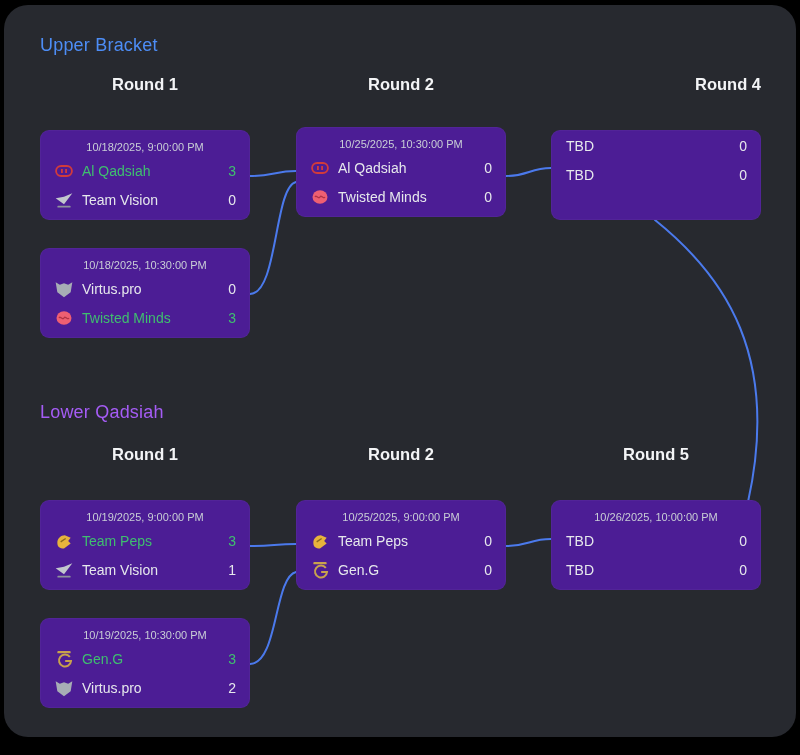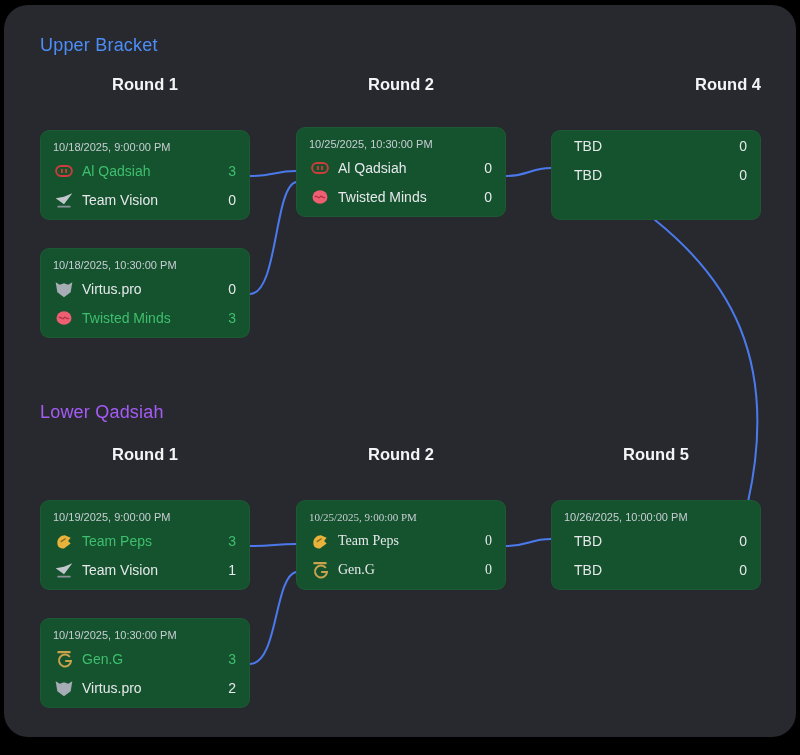--- a/index.html
+++ b/index.html
@@ -5,29 +5,29 @@
   * { margin:0; padding:0; box-sizing:border-box; }
   html,body { width:800px; height:755px; background:#000; overflow:hidden;
     font-family:"Liberation Sans", sans-serif; }
   .panel { position:absolute; left:4px; top:5px; width:792px; height:732px;
     background:#27292f; border-radius:24px; }
   .bracket-title { position:absolute; font-size:18px; font-weight:normal; letter-spacing:.2px; }
   .bracket-title.upper { color:#4d8df6; left:36px; top:30px; }
   .bracket-title.lower { color:#a55cf5; left:36px; top:397px; }
   .round-header { position:absolute; width:210px; text-align:center;
     color:#f3f4f6; font-size:16.5px; font-weight:bold; }
-  .card { position:absolute; width:210px; height:90px; background:#14532d;
-    border:1px solid rgba(255,255,255,.035); border-radius:9px; z-index:2; }
+  .card { position:absolute; width:210px; height:90px; background:#4c1d95;
+    border:1px solid rgba(255,255,255,.035); border-radius:9px; z-index:2;text-align:center; }
   .mdate { padding:10px 12px 3px 12px; font-size:11px; color:#c9ced6; }
   .team { display:flex; align-items:center; gap:8px; height:29px;
     padding:0 13px; font-size:14px; color:#e6e8ec; }
   .team .tname { white-space:nowrap; overflow:hidden; }
   .team .score { margin-left:auto; font-size:14px; }
   .team.winner .tname, .team.winner .score { color:#3fbf6f; }
-  .team.no-logo { padding-left:22px; }
+  .team.no-logo { padding-left:14px; }
   .logo { width:20px; height:20px; display:inline-flex; align-items:center;
     justify-content:center; flex:0 0 20px; }
   .connectors { position:absolute; left:0; top:0; z-index:1; pointer-events:none; }
 </style>
 </head>
 <body>
 
 <div class="panel">
 
   <svg class="connectors" width="792" height="732" viewBox="0 0 792 732">
@@ -180,21 +180,21 @@
       <span class="logo">
           <svg viewBox="0 0 24 24" width="20" height="20">
             <path d="M2 4l5 3 5-2 5 2 5-3-2 12-8 6-8-6z" fill="#a7adb5"></path>
           </svg>
         </span>
       <span class="tname">Virtus.pro</span>
       <span class="score">2</span>
     </div>
   </div>
 
-  <div class="card" style="left:292px; top:495px;font-family:Liberation Serif, serif;">
+  <div class="card" style="left:292px; top:495px;">
     <div class="mdate">10/25/2025, 9:00:00 PM</div>
     <div class="team">
       <span class="logo">
           <svg viewBox="0 0 24 24" width="20" height="20">
             <path d="M4 14c0-5 4-9 9-9l7 3-3 4 3 3-8 6c-5 0-8-2-8-7z" fill="#e7b33c"></path>
             <path d="M8 13l6-4" stroke="#8a6a1c" stroke-width="1.6"></path>
           </svg>
         </span>
       <span class="tname">Team Peps</span>
       <span class="score">0</span>

